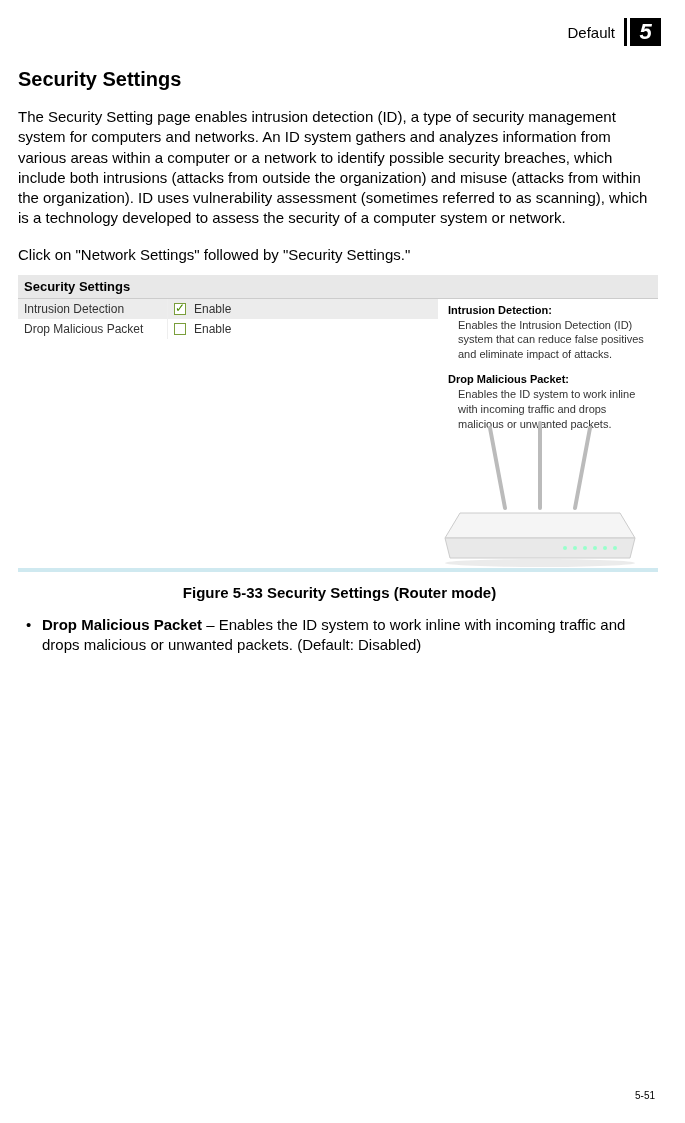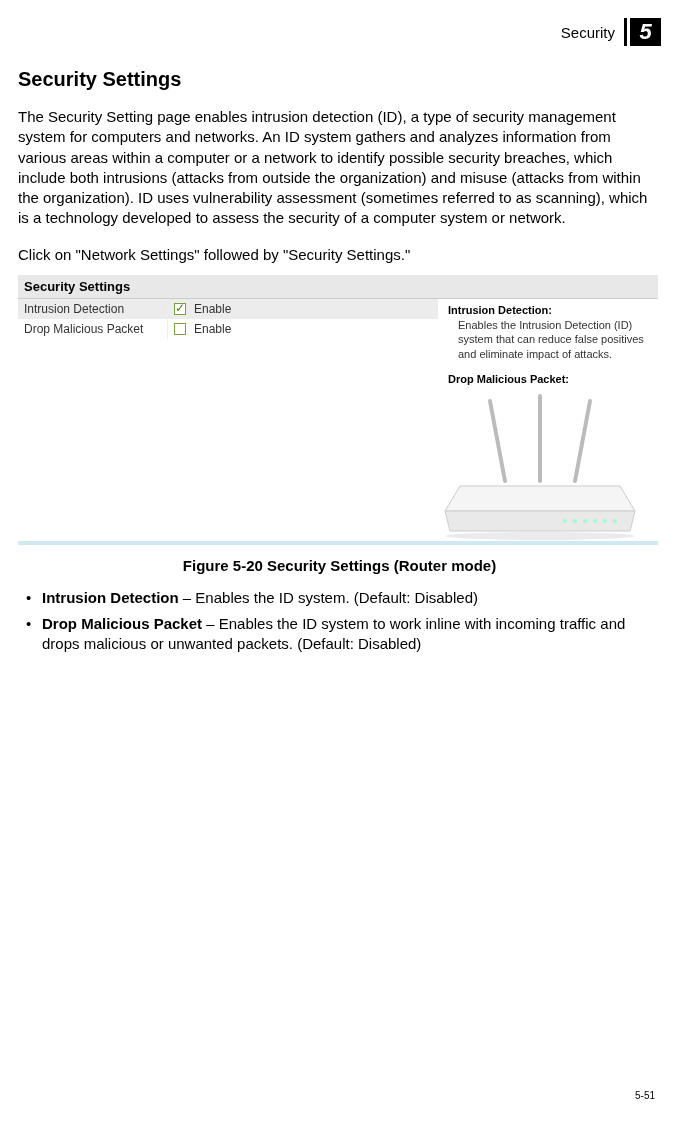--- a/index.html
+++ b/index.html
@@ -182,21 +182,21 @@
     bottom:22px;
     right:30px;
     font-size:10px;
   }
 </style>
 </head>
 <body>
 
 <div class="page">
   <div class="header-line">
-    <span class="header-text">Security</span>
+    <span class="header-text">Default</span>
     <span class="chapter-badge">5</span>
   </div>
 
   <h2 class="section-title">Security Settings</h2>
   <p class="body-text">The Security Setting page enables intrusion detection (ID), a type of security management system for computers and networks. An ID system gathers and analyzes information from various areas within a computer or a network to identify possible security breaches, which include both intrusions (attacks from outside the organization) and misuse (attacks from within the organization). ID uses vulnerability assessment (sometimes referred to as scanning), which is a technology developed to assess the security of a computer system or network.</p>
   <p class="body-text">Click on "Network Settings" followed by "Security Settings."</p>
 
   <div class="screenshot">
     <div class="panel-title">Security Settings</div>
     <div class="panel-body">
@@ -214,20 +214,21 @@
             <span class="chk"></span>
             <span>Enable</span>
           </div>
         </div>
       </div>
       <div class="help-col">
         <div><b>Intrusion Detection:</b></div>
         <div style="padding-left:10px">Enables the Intrusion Detection (ID) system that can reduce false positives and eliminate impact of attacks.</div>
         <div style="height:10px"></div>
         <div><b>Drop Malicious Packet:</b></div>
+        <div style="padding-left:10px">Enables the ID system to work inline with incoming traffic and drops malicious or unwanted packets.</div>
       </div>
     </div>
     <div class="router-area">
       <svg class="router-svg" width="220" height="150" viewBox="0 0 220 150">
 
         <line x1="60" y1="10" x2="75" y2="90" stroke="#bbb" stroke-width="4" stroke-linecap="round"></line>
         <line x1="110" y1="5" x2="110" y2="90" stroke="#bbb" stroke-width="4" stroke-linecap="round"></line>
         <line x1="160" y1="10" x2="145" y2="90" stroke="#bbb" stroke-width="4" stroke-linecap="round"></line>
 
         <polygon points="30,95 190,95 205,120 15,120" fill="#f5f5f5" stroke="#ccc"></polygon>
@@ -240,25 +241,22 @@
         <circle cx="165" cy="130" r="2" fill="#9fc"></circle>
         <circle cx="175" cy="130" r="2" fill="#9fc"></circle>
         <circle cx="185" cy="130" r="2" fill="#9fc"></circle>
 
         <ellipse cx="110" cy="145" rx="95" ry="4" fill="#000" opacity="0.08"></ellipse>
       </svg>
     </div>
     <div class="blue-sep"></div>
   </div>
 
-  <div class="figure-caption">Figure 5-20  Security Settings (Router mode)</div>
+  <div class="figure-caption">Figure 5-33  Security Settings (Router mode)</div>
 
   <ul class="bullets">
-    <li>
-      <b>Intrusion Detection</b><span> – Enables the ID system. (Default: Disabled)</span>
-    </li>
     <li>
       <b>Drop Malicious Packet</b><span> – Enables the ID system to work inline with incoming traffic and drops malicious or unwanted packets. (Default: Disabled)</span>
     </li>
   </ul>
 
   <div class="page-num">5-51</div>
 </div>
 
 </body></html>

